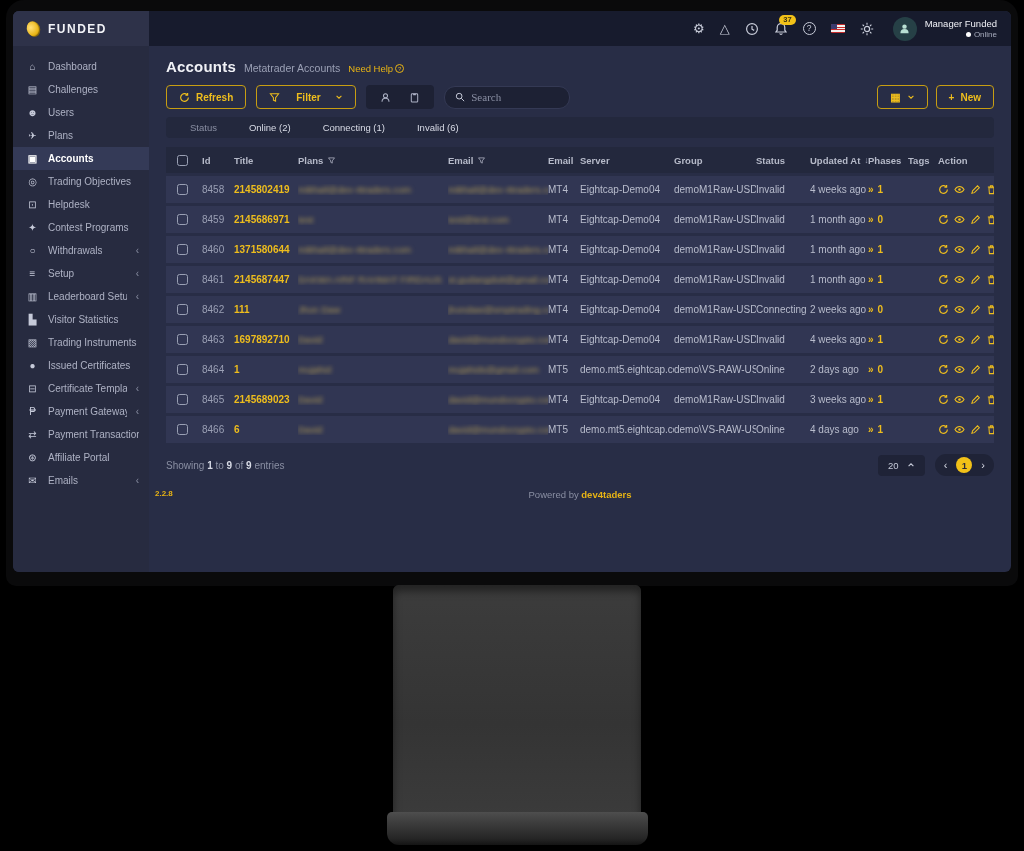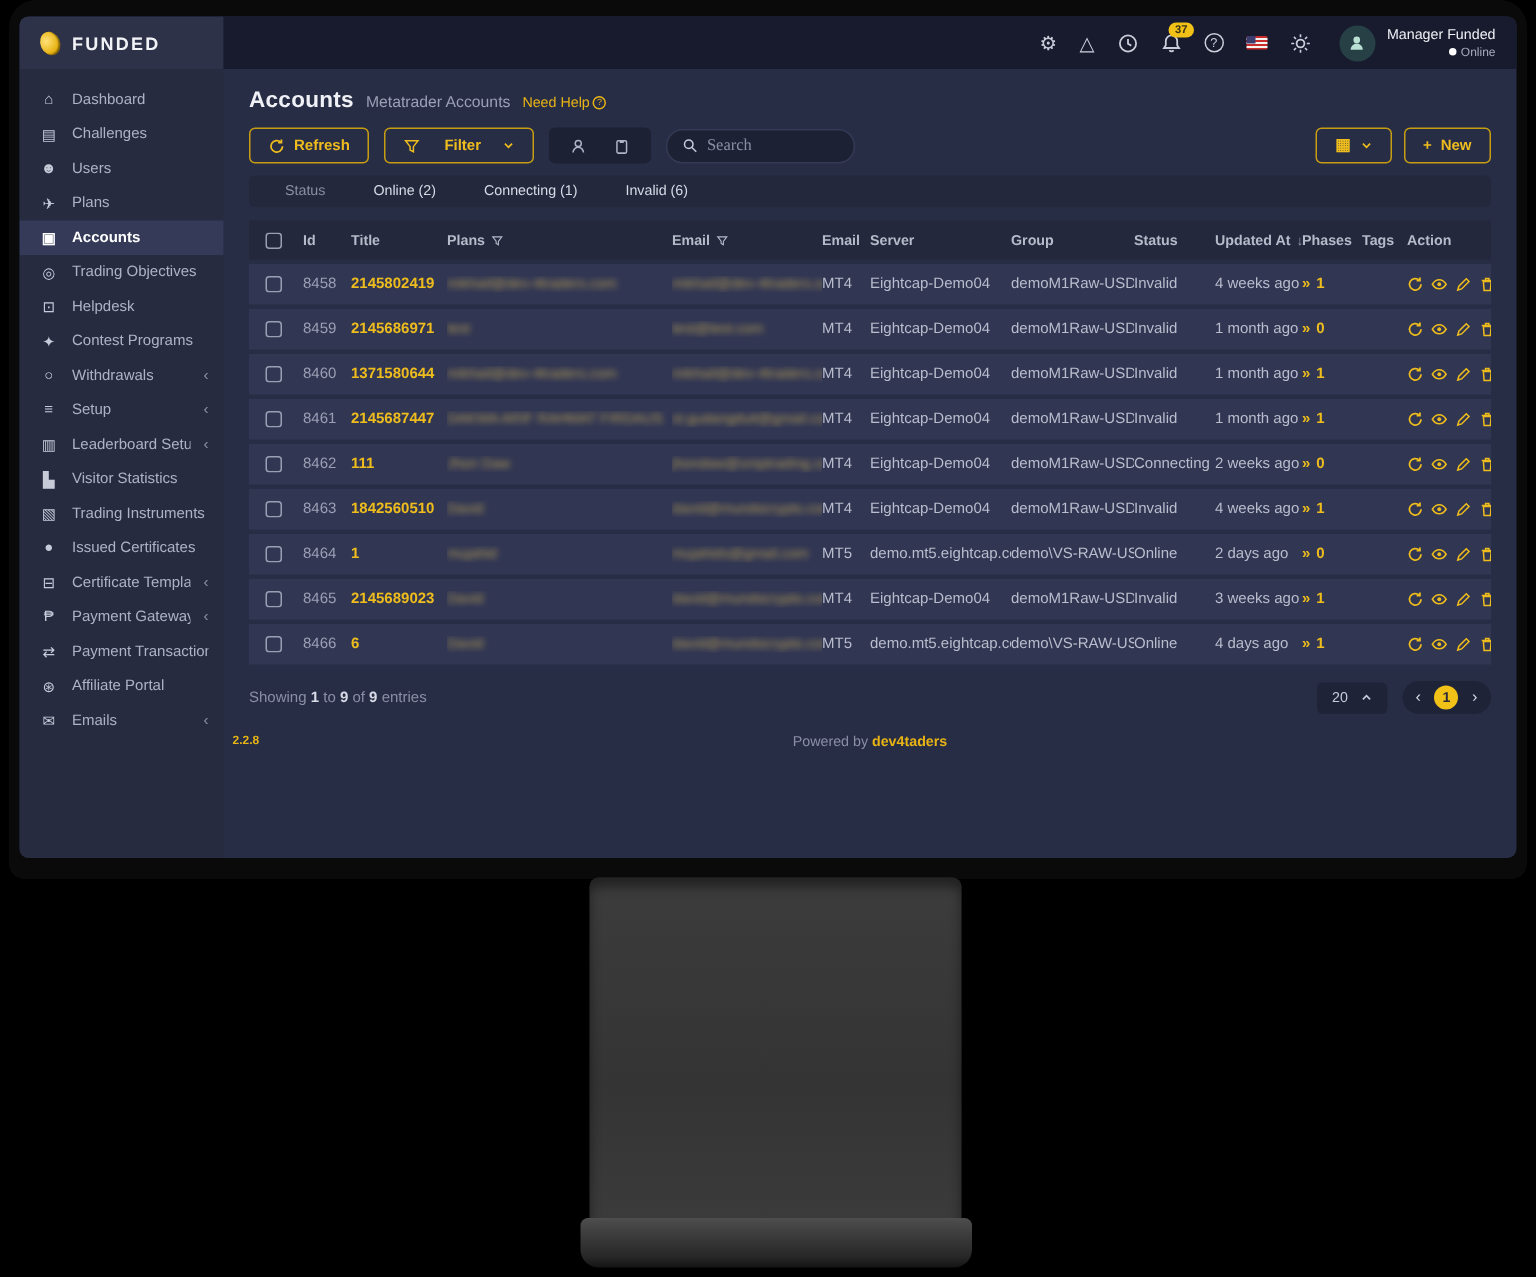--- a/index.html
+++ b/index.html
@@ -690,21 +690,21 @@
                 </div>
               </div>
               <div class="trow tgrid">
                 <div class="cell first">
                   <span class="checkbox"></span>
                 </div>
                 <div class="cell ">
                   <span class="id-cell">8463</span>
                 </div>
                 <div class="cell ">
-                  <span class="link">1842560510</span>
+                  <span class="link">1697892710</span>
                 </div>
                 <div class="cell ">
                   <span class="blur">David</span>
                 </div>
                 <div class="cell ">
                   <span class="blur">david@mundocrypto.com</span>
                 </div>
                 <div class="cell ">
                   <span>MT4</span>
                 </div>

